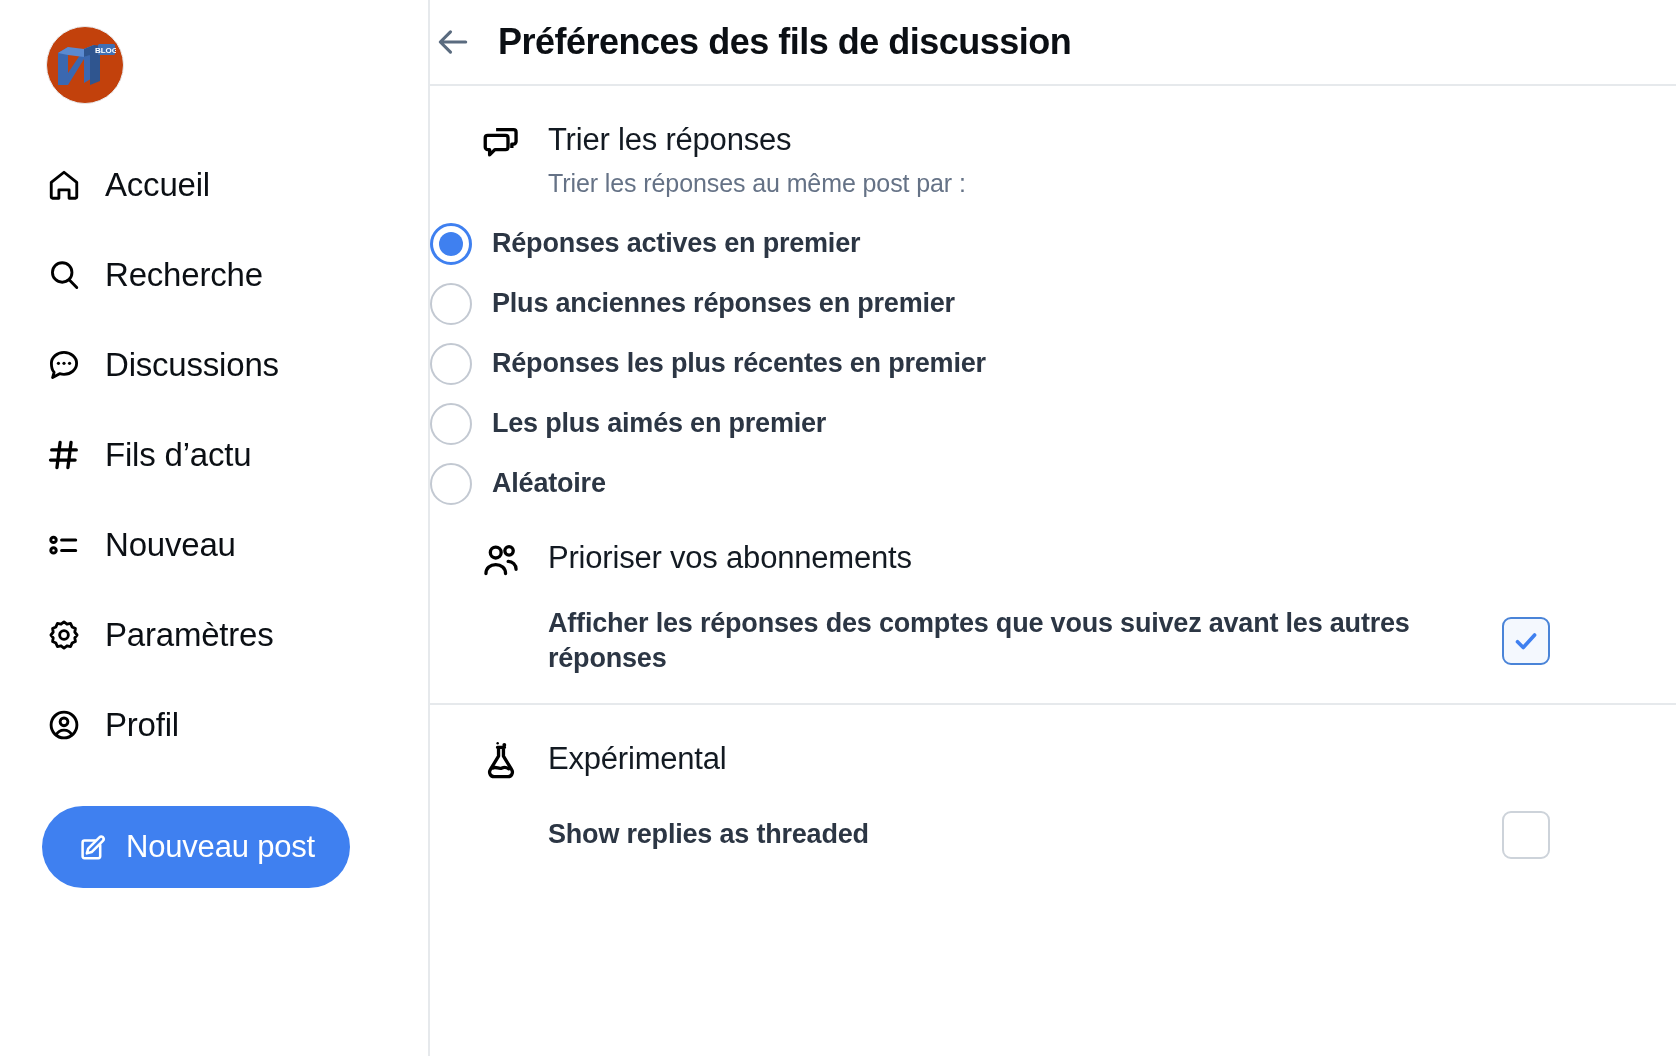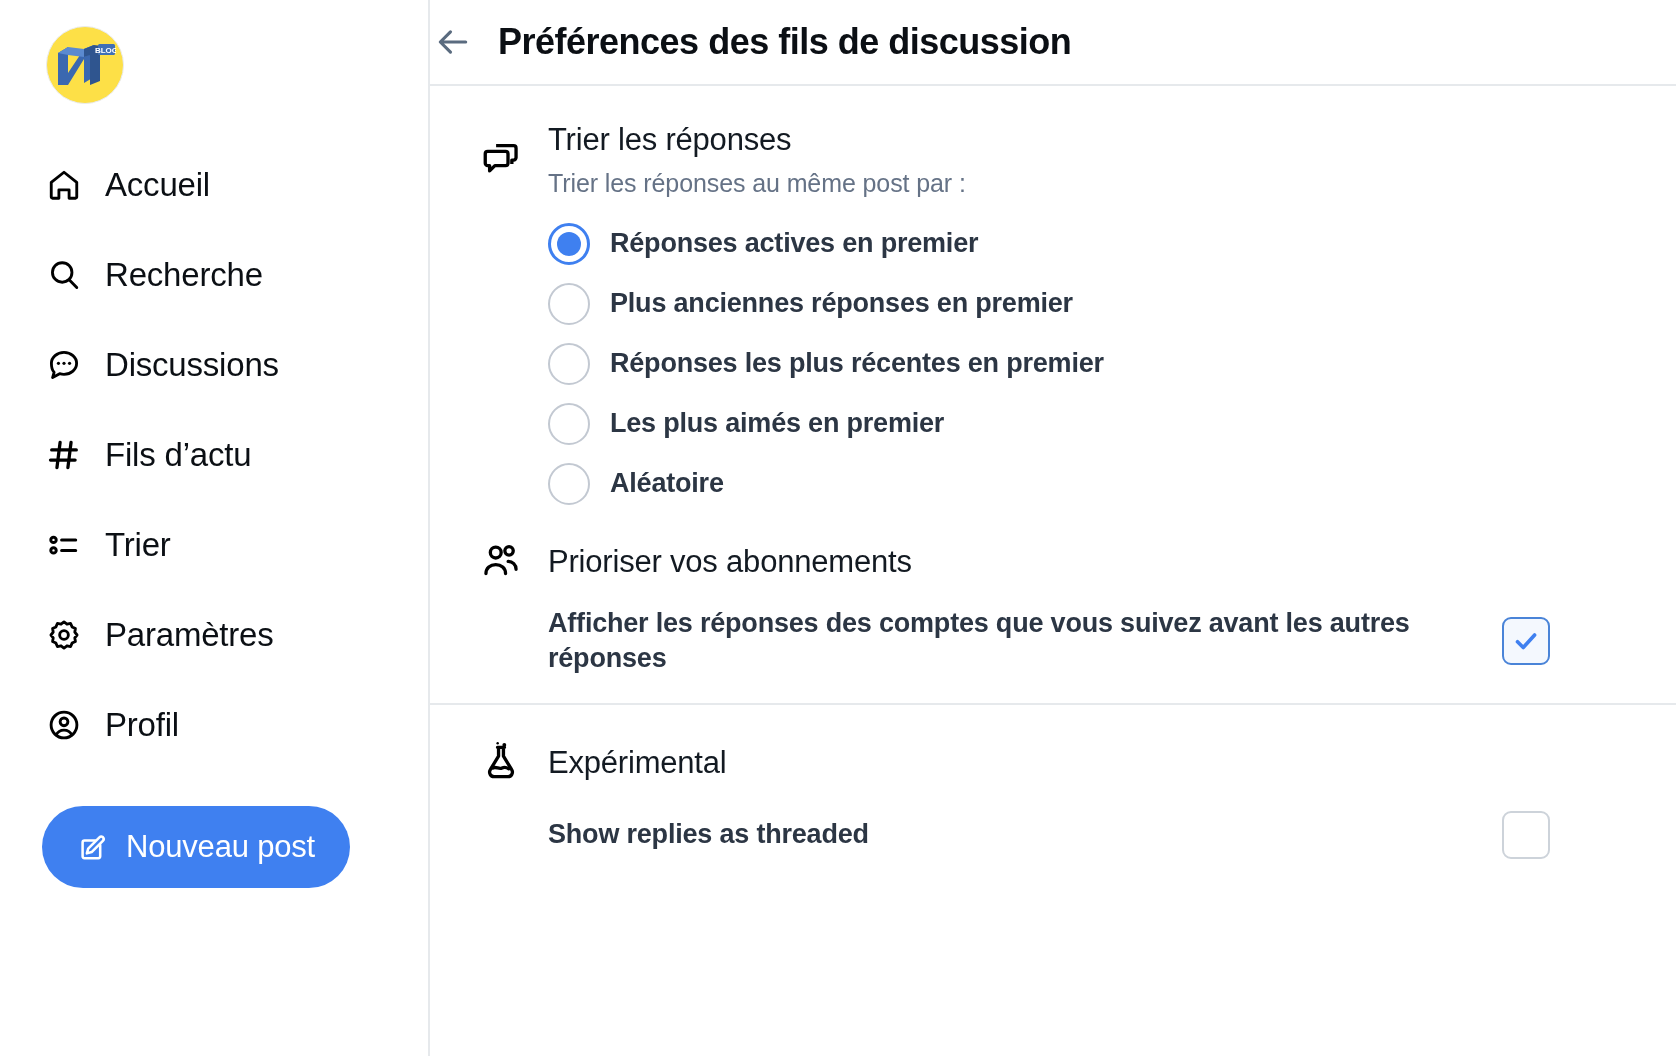--- a/index.html
+++ b/index.html
@@ -17,21 +17,21 @@
     width: 430px; height: 100%;
     border-right: 2px solid #e6e9ec;
     padding: 26px 0 0 0;
     display: flex; flex-direction: column;
     flex: 0 0 430px;
     background: #fff;
   }
   .avatar {
     width: 78px; height: 78px; margin-left: 46px; margin-bottom: 36px;
     border-radius: 50%; border: 1px solid #e9ebee;
-    background: #fde047; position: relative; overflow: hidden;
+    background: #c2410c; position: relative; overflow: hidden;
     display: flex; align-items: center; justify-content: center;
   }
   .avatar svg { display:block; }
 
   .nav { display: flex; flex-direction: column; }
   .nav-item {
     display: flex; align-items: center;
     height: 90px; padding-left: 44px; gap: 21px;
     cursor: pointer;
   }
@@ -72,38 +72,38 @@
   .back-btn svg { display: block; }
   .topbar-title {
     font-size: 36px; font-weight: 700; color: #0b0f14; letter-spacing: -0.5px;
     white-space: nowrap;
   }
 
   .content { flex: 1 1 auto; overflow: hidden; }
 
   .section { padding: 0; }
   .section-head {
-    display: flex; align-items: center; gap: 24px;
+    display: flex; align-items: flex-start; gap: 24px;
     padding-left: 48px; padding-right: 40px;
   }
   .section-icon {
     width: 46px; height: 46px; flex: 0 0 46px; color: #000;
     display: flex; align-items: center; justify-content: center;
   }
   .section-icon svg { display: block; }
   .section-titles { padding-top: 2px; min-width: 0; }
   .section-title {
     font-size: 31px; font-weight: 400; color: #131a22; letter-spacing: -0.2px;
     line-height: 1.15;
   }
   .section-sub {
     font-size: 25px; color: #657286; margin-top: 11px; letter-spacing: -0.1px;
   }
 
-  .radio-group { margin-top: 16px; padding-left: 118px; }
+  .radio-group { margin-top: 16px; }
   .radio-row {
     display: flex; align-items: center; gap: 20px;
     height: 60px; cursor: pointer;
   }
   .radio {
     width: 42px; height: 42px; flex: 0 0 42px;
     border-radius: 50%; border: 2px solid #c3c9d2; background: #fff;
     position: relative;
   }
   .radio.checked {
@@ -203,21 +203,21 @@
       </div>
 
       <div class="nav-item">
         <span class="nav-icon">
           <svg width="36" height="36" viewBox="0 0 24 24" fill="none" stroke="currentColor" stroke-width="2" stroke-linecap="round">
             <circle cx="5" cy="8.6" r="1.8"></circle>
               <circle cx="5" cy="15.6" r="1.8"></circle>
             <path d="M10.4 8.6h9.4M10.4 15.6h9.4"></path>
           </svg>
         </span>
-        <span class="nav-label">Trier</span>
+        <span class="nav-label">Nouveau</span>
       </div>
 
       <div class="nav-item">
         <span class="nav-icon">
           <svg width="36" height="36" viewBox="0 0 24 24" fill="none" stroke="currentColor" stroke-width="1.9" stroke-linejoin="round">
             <path d="M12 3.3l2 1.5 2.4-.5 1 2.3 2.2 1.1-.4 2.4 1.5 1.9-1.5 1.9.4 2.4-2.2 1.1-1 2.3-2.4-.5-2 1.5-2-1.5-2.4.5-1-2.3-2.2-1.1.4-2.4L3.3 12l1.5-1.9-.4-2.4 2.2-1.1 1-2.3 2.4.5z"></path>
             <circle cx="12" cy="12" r="2.9"></circle>
           </svg>
         </span>
         <span class="nav-label">Paramètres</span>

